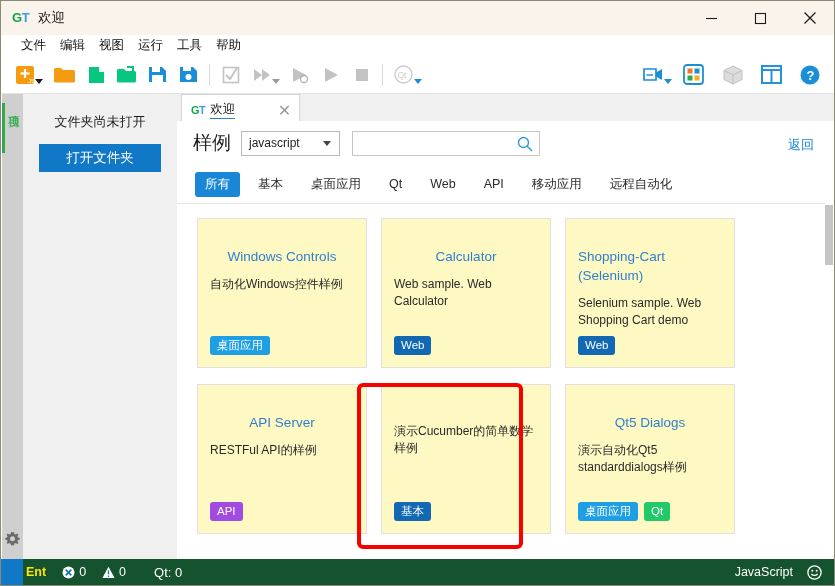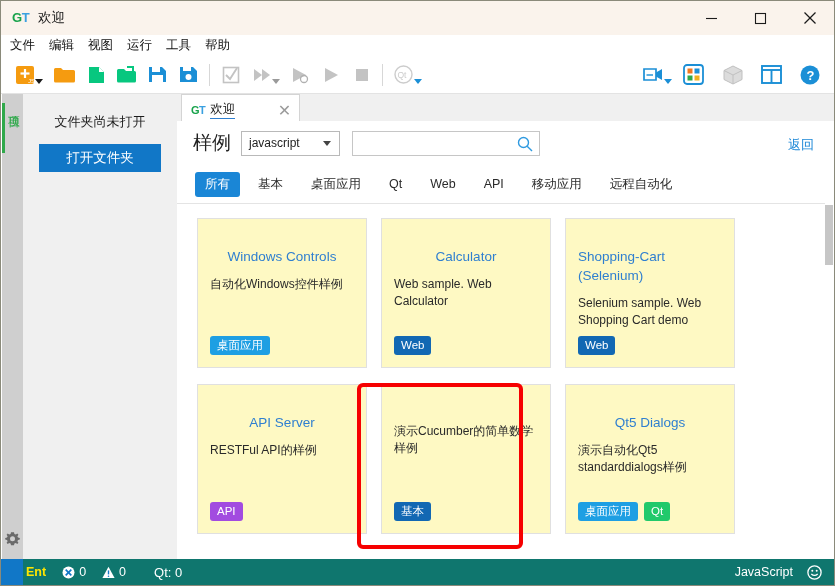--- a/index.html
+++ b/index.html
@@ -43,21 +43,21 @@
     width: 49px; display: flex; align-items: center; justify-content: center;
     font-size: 14px; color: #1b1b1b; cursor: default;
   }
   .win-btn svg { display: block; }
 
   
   .menubar {
     position: absolute; left: 0; top: 34px; width: 833px; height: 21px;
     background: #ffffff;
     display: flex; align-items: center;
-    padding-left: 2px; box-sizing: border-box;
+    padding-left: 13px; box-sizing: border-box;
   }
   .menu-item {
     font-size: 12.5px; color: #111; padding: 1px 7px; cursor: default;
   }
 
   
   .toolbar {
     position: absolute; left: 0; top: 55px; width: 833px; height: 38px;
     background: #ffffff;
     border-bottom: 1px solid #e3e3e3;
@@ -263,21 +263,21 @@
     background: #ffffff;
   }
   .scroll-thumb {
     position: absolute; right: 1px; top: 84px; width: 8px; height: 60px;
     background: #c6c6c6;
   }
 
   
   .statusbar {
     position: absolute; left: 0; bottom: 0; width: 833px; height: 26px;
-    background: #0f766e;
+    background: #14532d;
     display: flex; align-items: center;
     box-sizing: border-box;
   }
   .sb-left-gap { width: 22px; height: 100%; background: #1177c7; }
   .sb-ent {
     margin-left: 3px; font-size: 12.5px; color: #ffe500; font-weight: bold;
   }
   .sb-item {
     display: flex; align-items: center; gap: 4px;
     margin-left: 16px; font-size: 12.5px; color: #ffffff;

